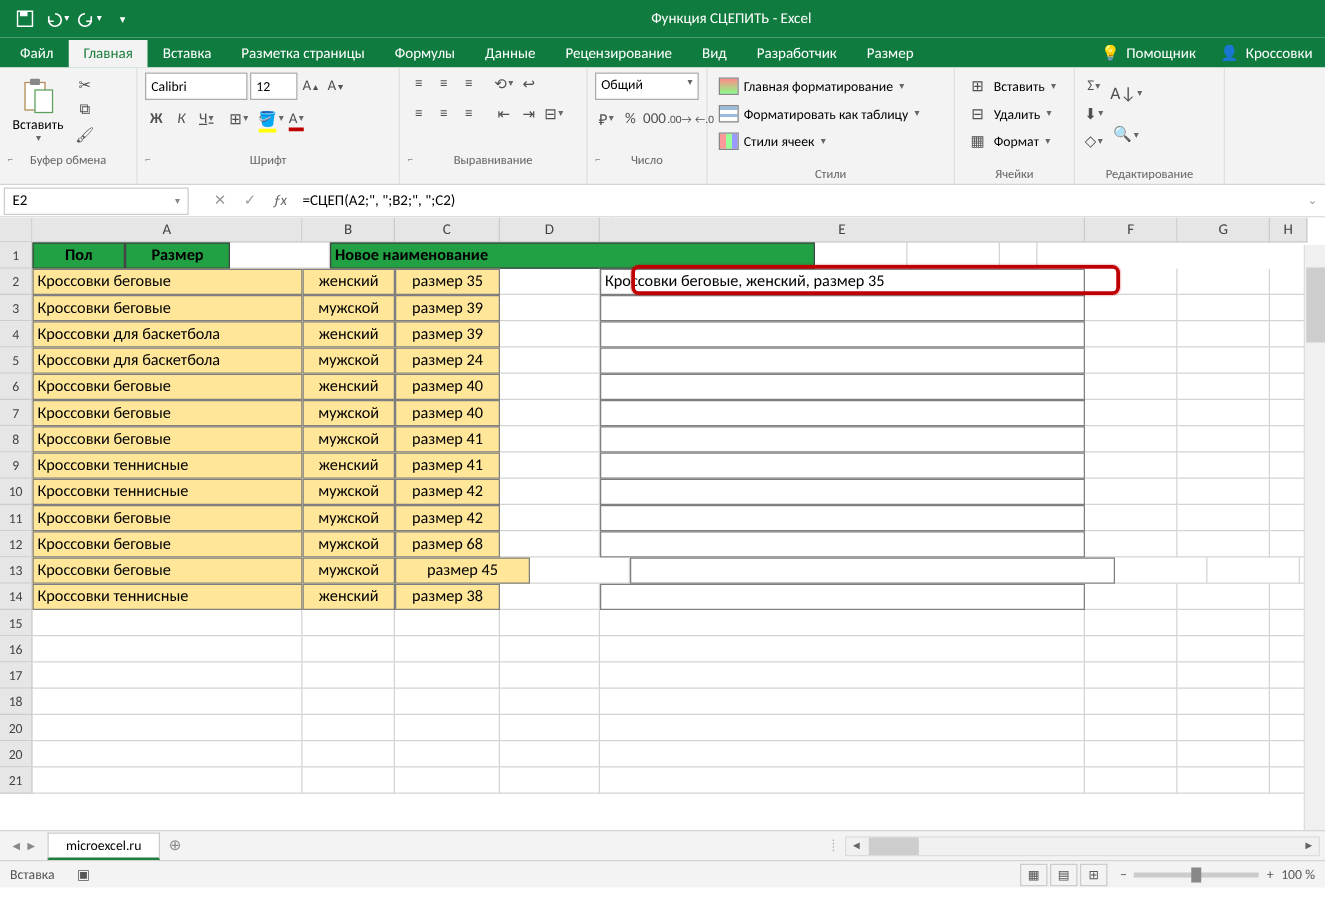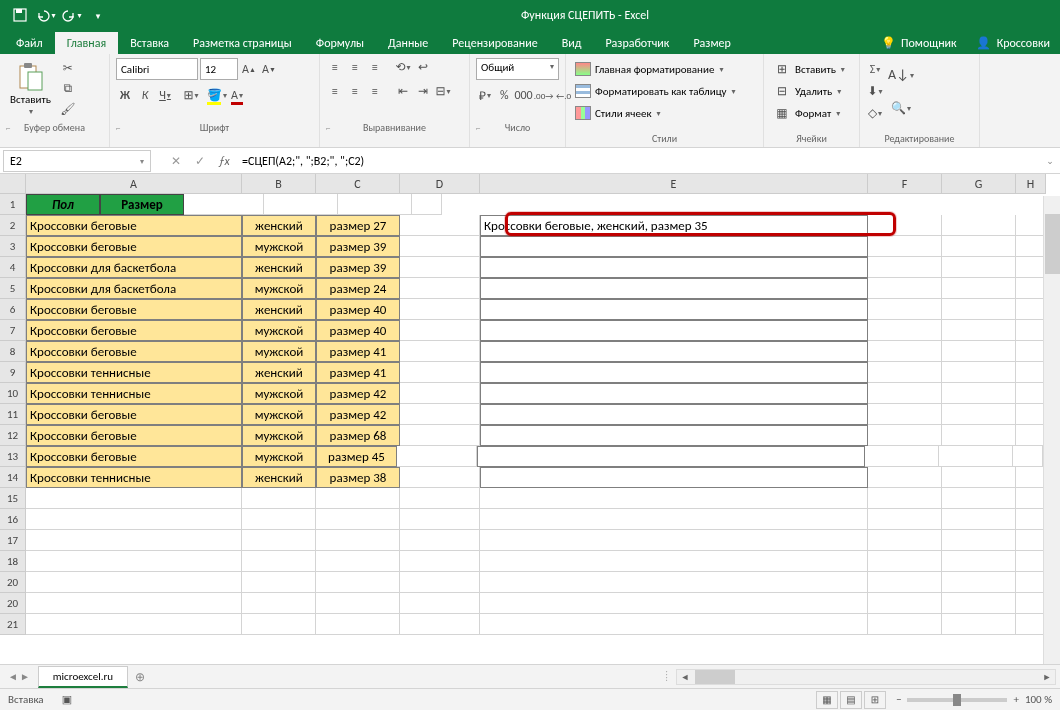--- a/index.html
+++ b/index.html
@@ -346,31 +346,32 @@
       <div class="row-header">15</div>
       <div class="row-header">16</div>
       <div class="row-header">17</div>
       <div class="row-header">18</div>
       <div class="row-header">20</div>
       <div class="row-header">20</div>
       <div class="row-header">21</div>
     </div>
   <div class="cells" id="cells-container">
       <div class="cell-row">
-        <div class="cell hdr-green data-center" style="width: 74px; font-style: italic;">Пол</div>
+        <div class="cell hdr-green data-center" style="width: 74px;">Пол</div>
         <div class="cell hdr-green data-center" style="width: 84px;">Размер</div>
         <div class="cell" style="width: 80px;"></div>
+        <div class="cell hdr-green" style="width: 388px;">Новое наименование</div>
         <div class="cell" style="width: 74px;"></div>
         <div class="cell" style="width: 74px;"></div>
         <div class="cell" style="width: 30px;"></div>
       </div>
       <div class="cell-row">
         <div class="cell data-yellow" style="width: 216px;">Кроссовки беговые</div>
         <div class="cell data-yellow data-center" style="width: 74px;">женский</div>
-        <div class="cell data-yellow data-center" style="width: 84px;">размер 27</div>
+        <div class="cell data-yellow data-center" style="width: 84px;">размер 35</div>
         <div class="cell" style="width: 80px;"></div>
         <div class="cell border-box" style="width: 388px;">Кроссовки беговые, женский, размер 35</div>
         <div class="cell" style="width: 74px;"></div>
         <div class="cell" style="width: 74px;"></div>
         <div class="cell" style="width: 30px;"></div>
       </div>
       <div class="cell-row">
         <div class="cell data-yellow" style="width: 216px;">Кроссовки беговые</div>
         <div class="cell data-yellow data-center" style="width: 74px;">мужской</div>
         <div class="cell data-yellow data-center" style="width: 84px;">размер 39</div>
@@ -466,21 +467,21 @@
         <div class="cell data-yellow data-center" style="width: 84px;">размер 68</div>
         <div class="cell" style="width: 80px;"></div>
         <div class="cell border-box" style="width: 388px;"></div>
         <div class="cell" style="width: 74px;"></div>
         <div class="cell" style="width: 74px;"></div>
         <div class="cell" style="width: 30px;"></div>
       </div>
       <div class="cell-row">
         <div class="cell data-yellow" style="width: 216px;">Кроссовки беговые</div>
         <div class="cell data-yellow data-center" style="width: 74px;">мужской</div>
-        <div class="cell data-yellow data-center" style="width: 81px;">размер 45</div>
+        <div class="cell data-yellow data-center" style="width: 108px;">размер 45</div>
         <div class="cell" style="width: 80px;"></div>
         <div class="cell border-box" style="width: 388px;"></div>
         <div class="cell" style="width: 74px;"></div>
         <div class="cell" style="width: 74px;"></div>
         <div class="cell" style="width: 30px;"></div>
       </div>
       <div class="cell-row">
         <div class="cell data-yellow" style="width: 216px;">Кроссовки теннисные</div>
         <div class="cell data-yellow data-center" style="width: 74px;">женский</div>
         <div class="cell data-yellow data-center" style="width: 84px;">размер 38</div>

